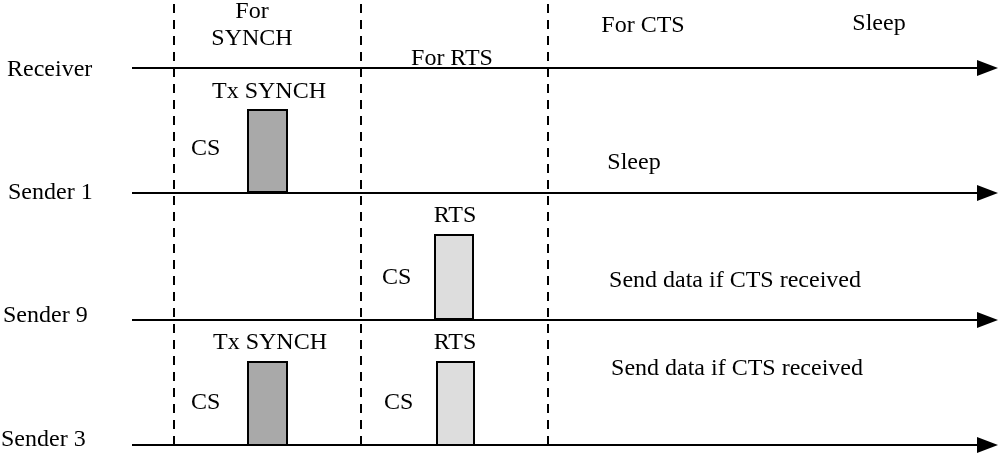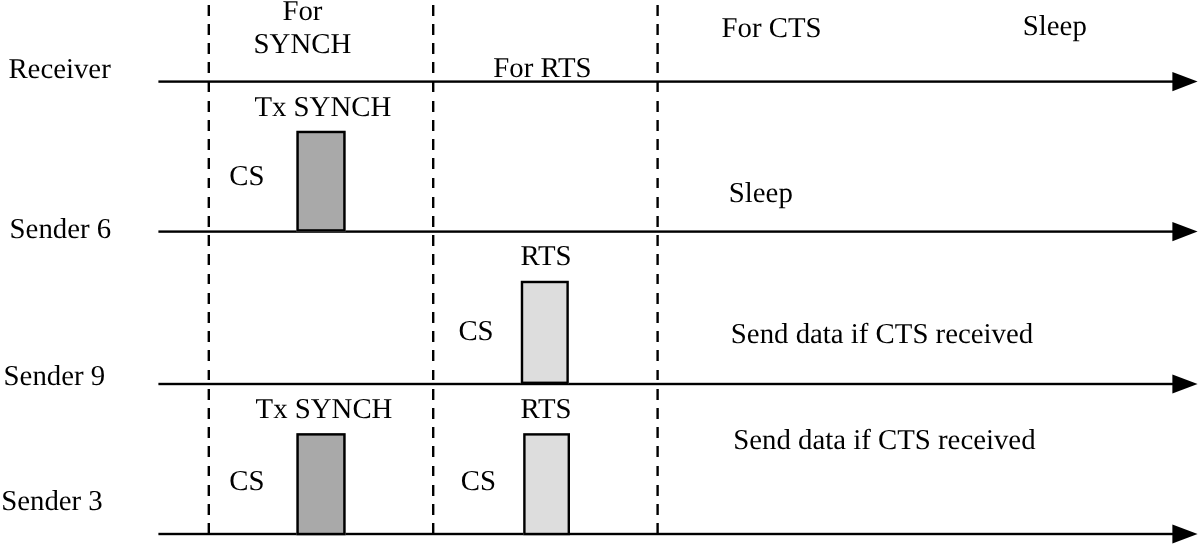--- a/index.html
+++ b/index.html
@@ -28,24 +28,24 @@
   <div class="t tc phase" style="left:152px;top:-3px;width:200px;">For
 SYNCH</div>
   <div class="t tc" style="left:352px;top:23px;width:200px;margin-top:20px;">For RTS</div>
   <div class="t tc" style="left:543px;top:10px;width:200px;text-align:center;">For CTS</div>
   <div class="t tc" style="left:779px;top:8px;width:200px;">Sleep</div>
 
   <div class="vdash" style="left:173px;"></div>
   <div class="vdash" style="left:360px;"></div>
   <div class="vdash" style="left:547px;"></div>
 
-  <div class="t" style="left:7px;top:44px;font-family:Liberation Serif, serif;">Receiver</div>
-  <div class="t" style="left:8px;top:177px;">Sender 6</div>
+  <div class="t" style="left:7px;top:54px;font-family:Liberation Serif, serif;">Receiver</div>
+  <div class="t" style="left:8px;top:177px;">Sender 1</div>
   <div class="t" style="left:3px;top:300px;">Sender 9</div>
-  <div class="t" style="left:1px;top:404px;">Sender 3</div>
+  <div class="t" style="left:1px;top:424px;">Sender 3</div>
 
   <div class="timeline" style="top:67px;"></div>
   <div class="arrowhead" style="top:60px;"></div>
   <div class="timeline" style="top:192px;"></div>
   <div class="arrowhead" style="top:185px;"></div>
   <div class="timeline" style="top:319px;"></div>
   <div class="arrowhead" style="top:312px;"></div>
   <div class="timeline" style="top:444px;"></div>
   <div class="arrowhead" style="top:437px;"></div>
 

